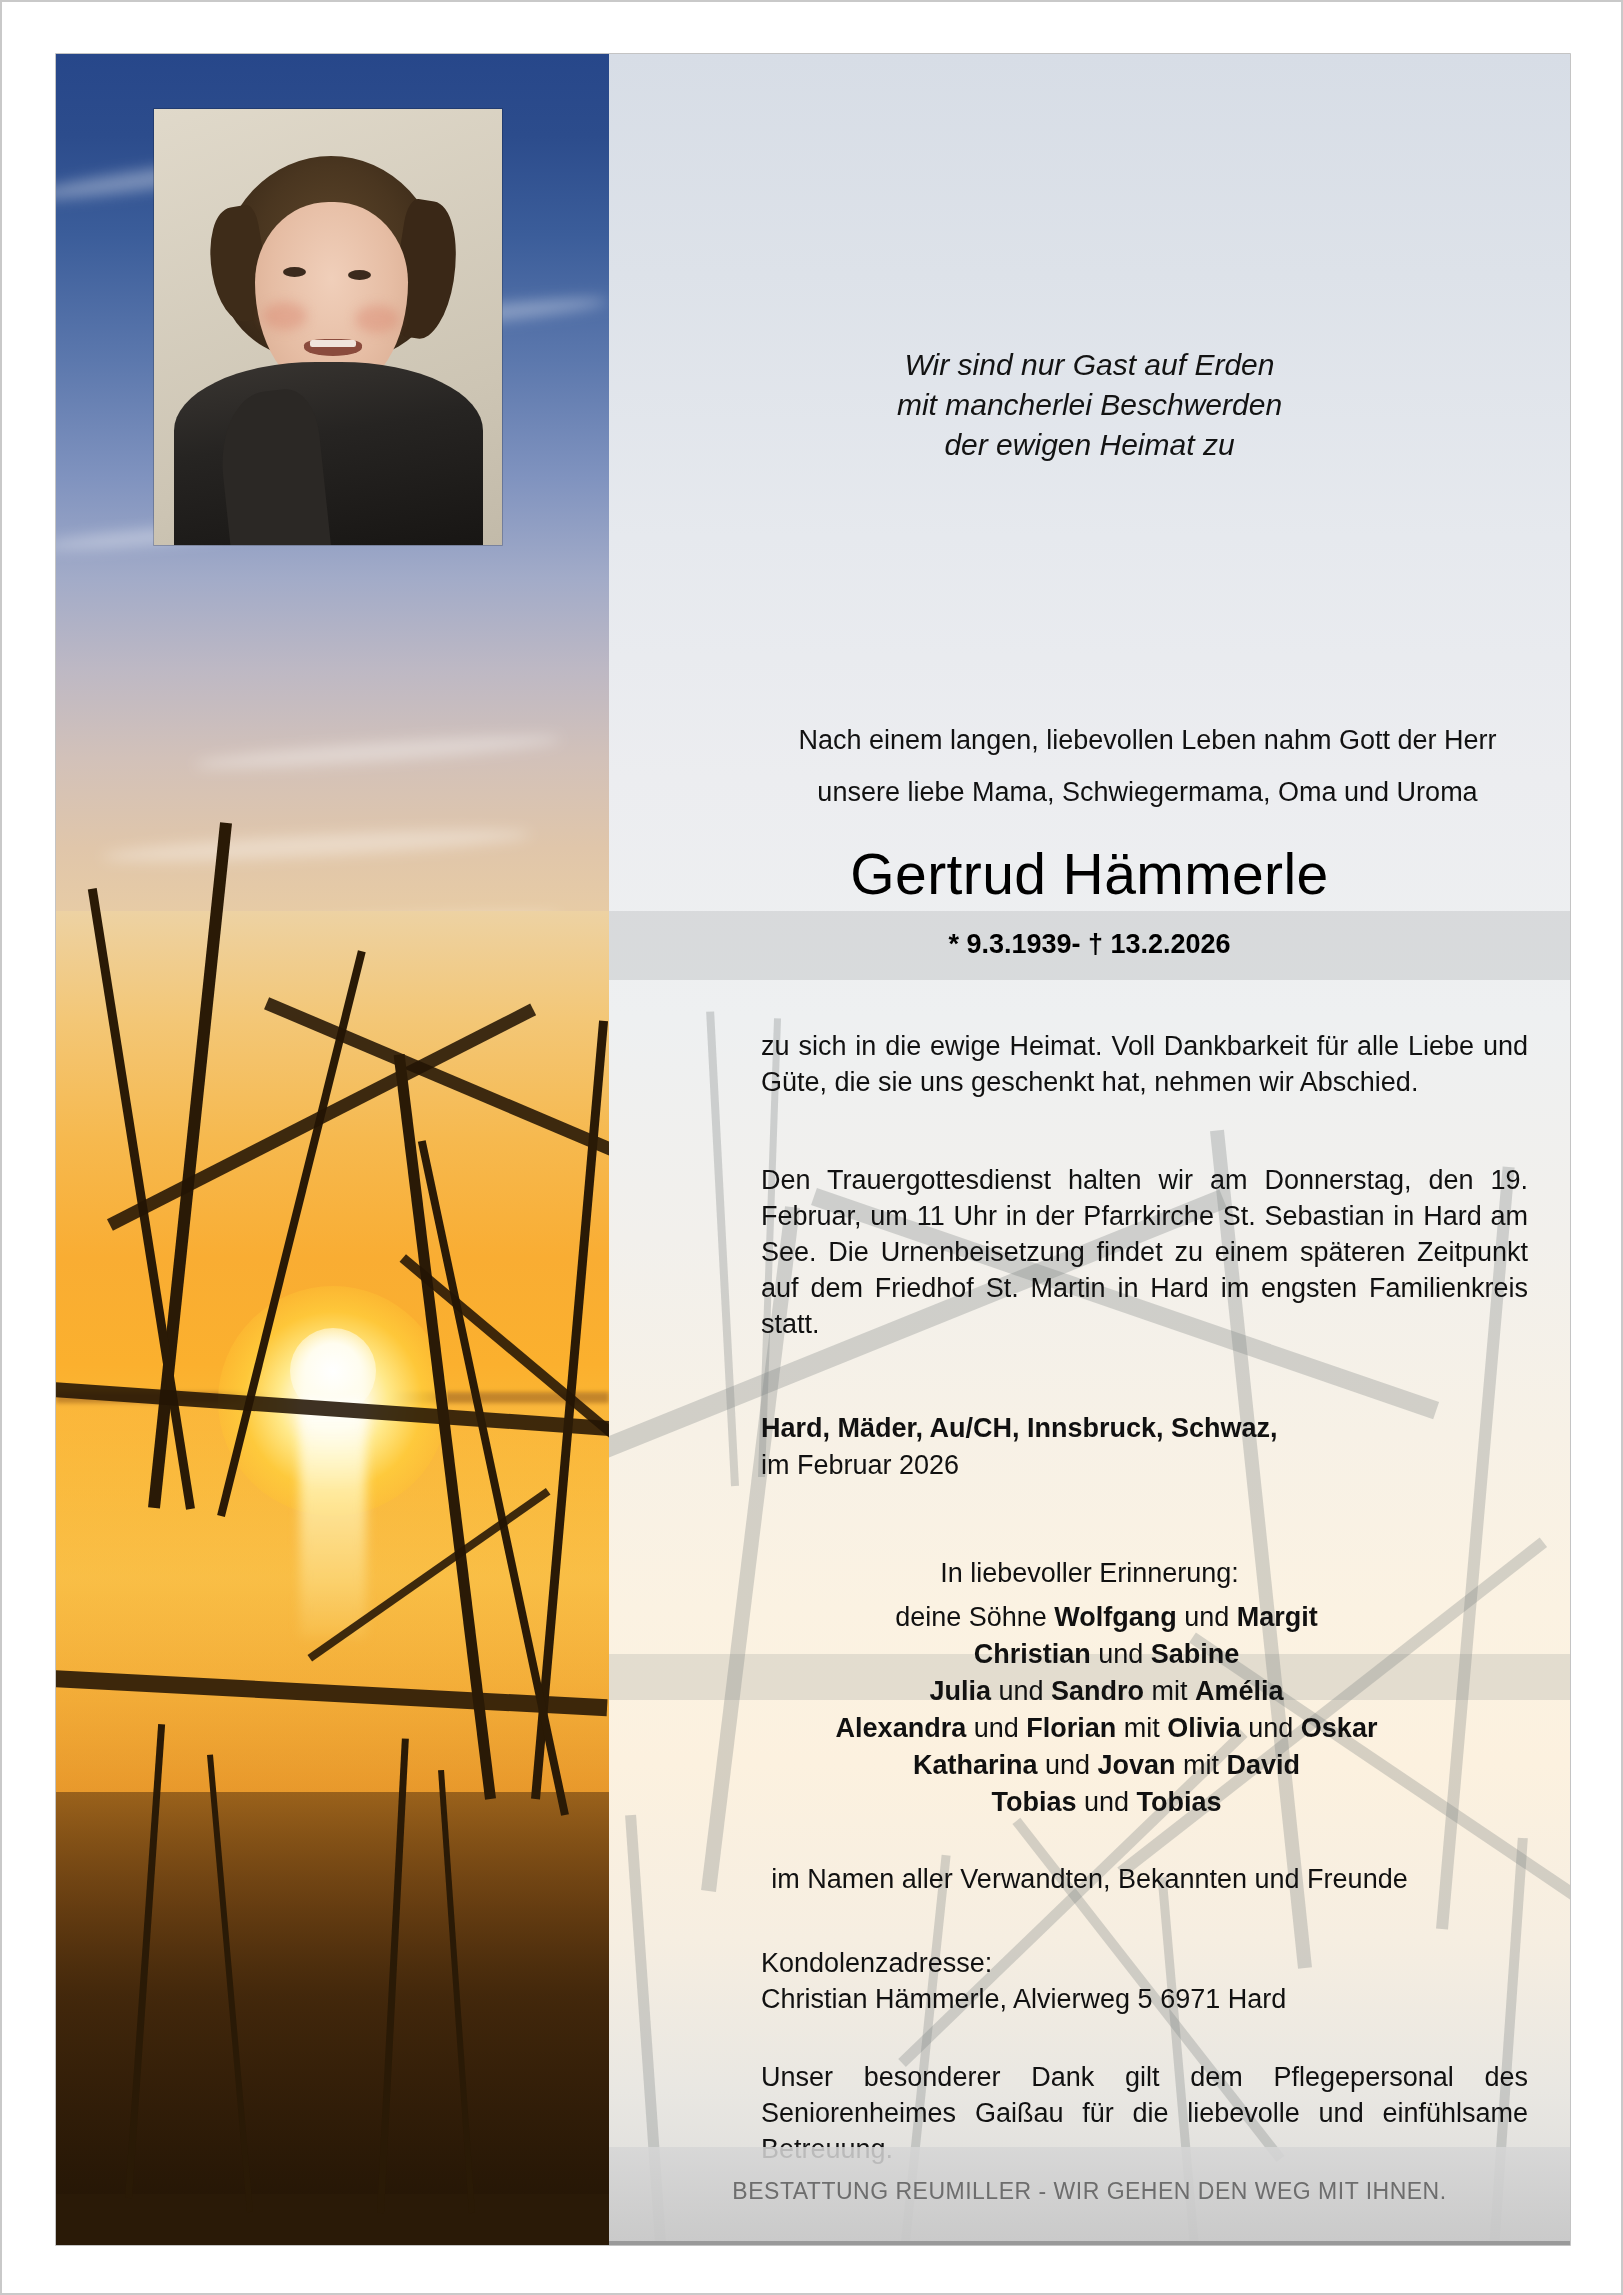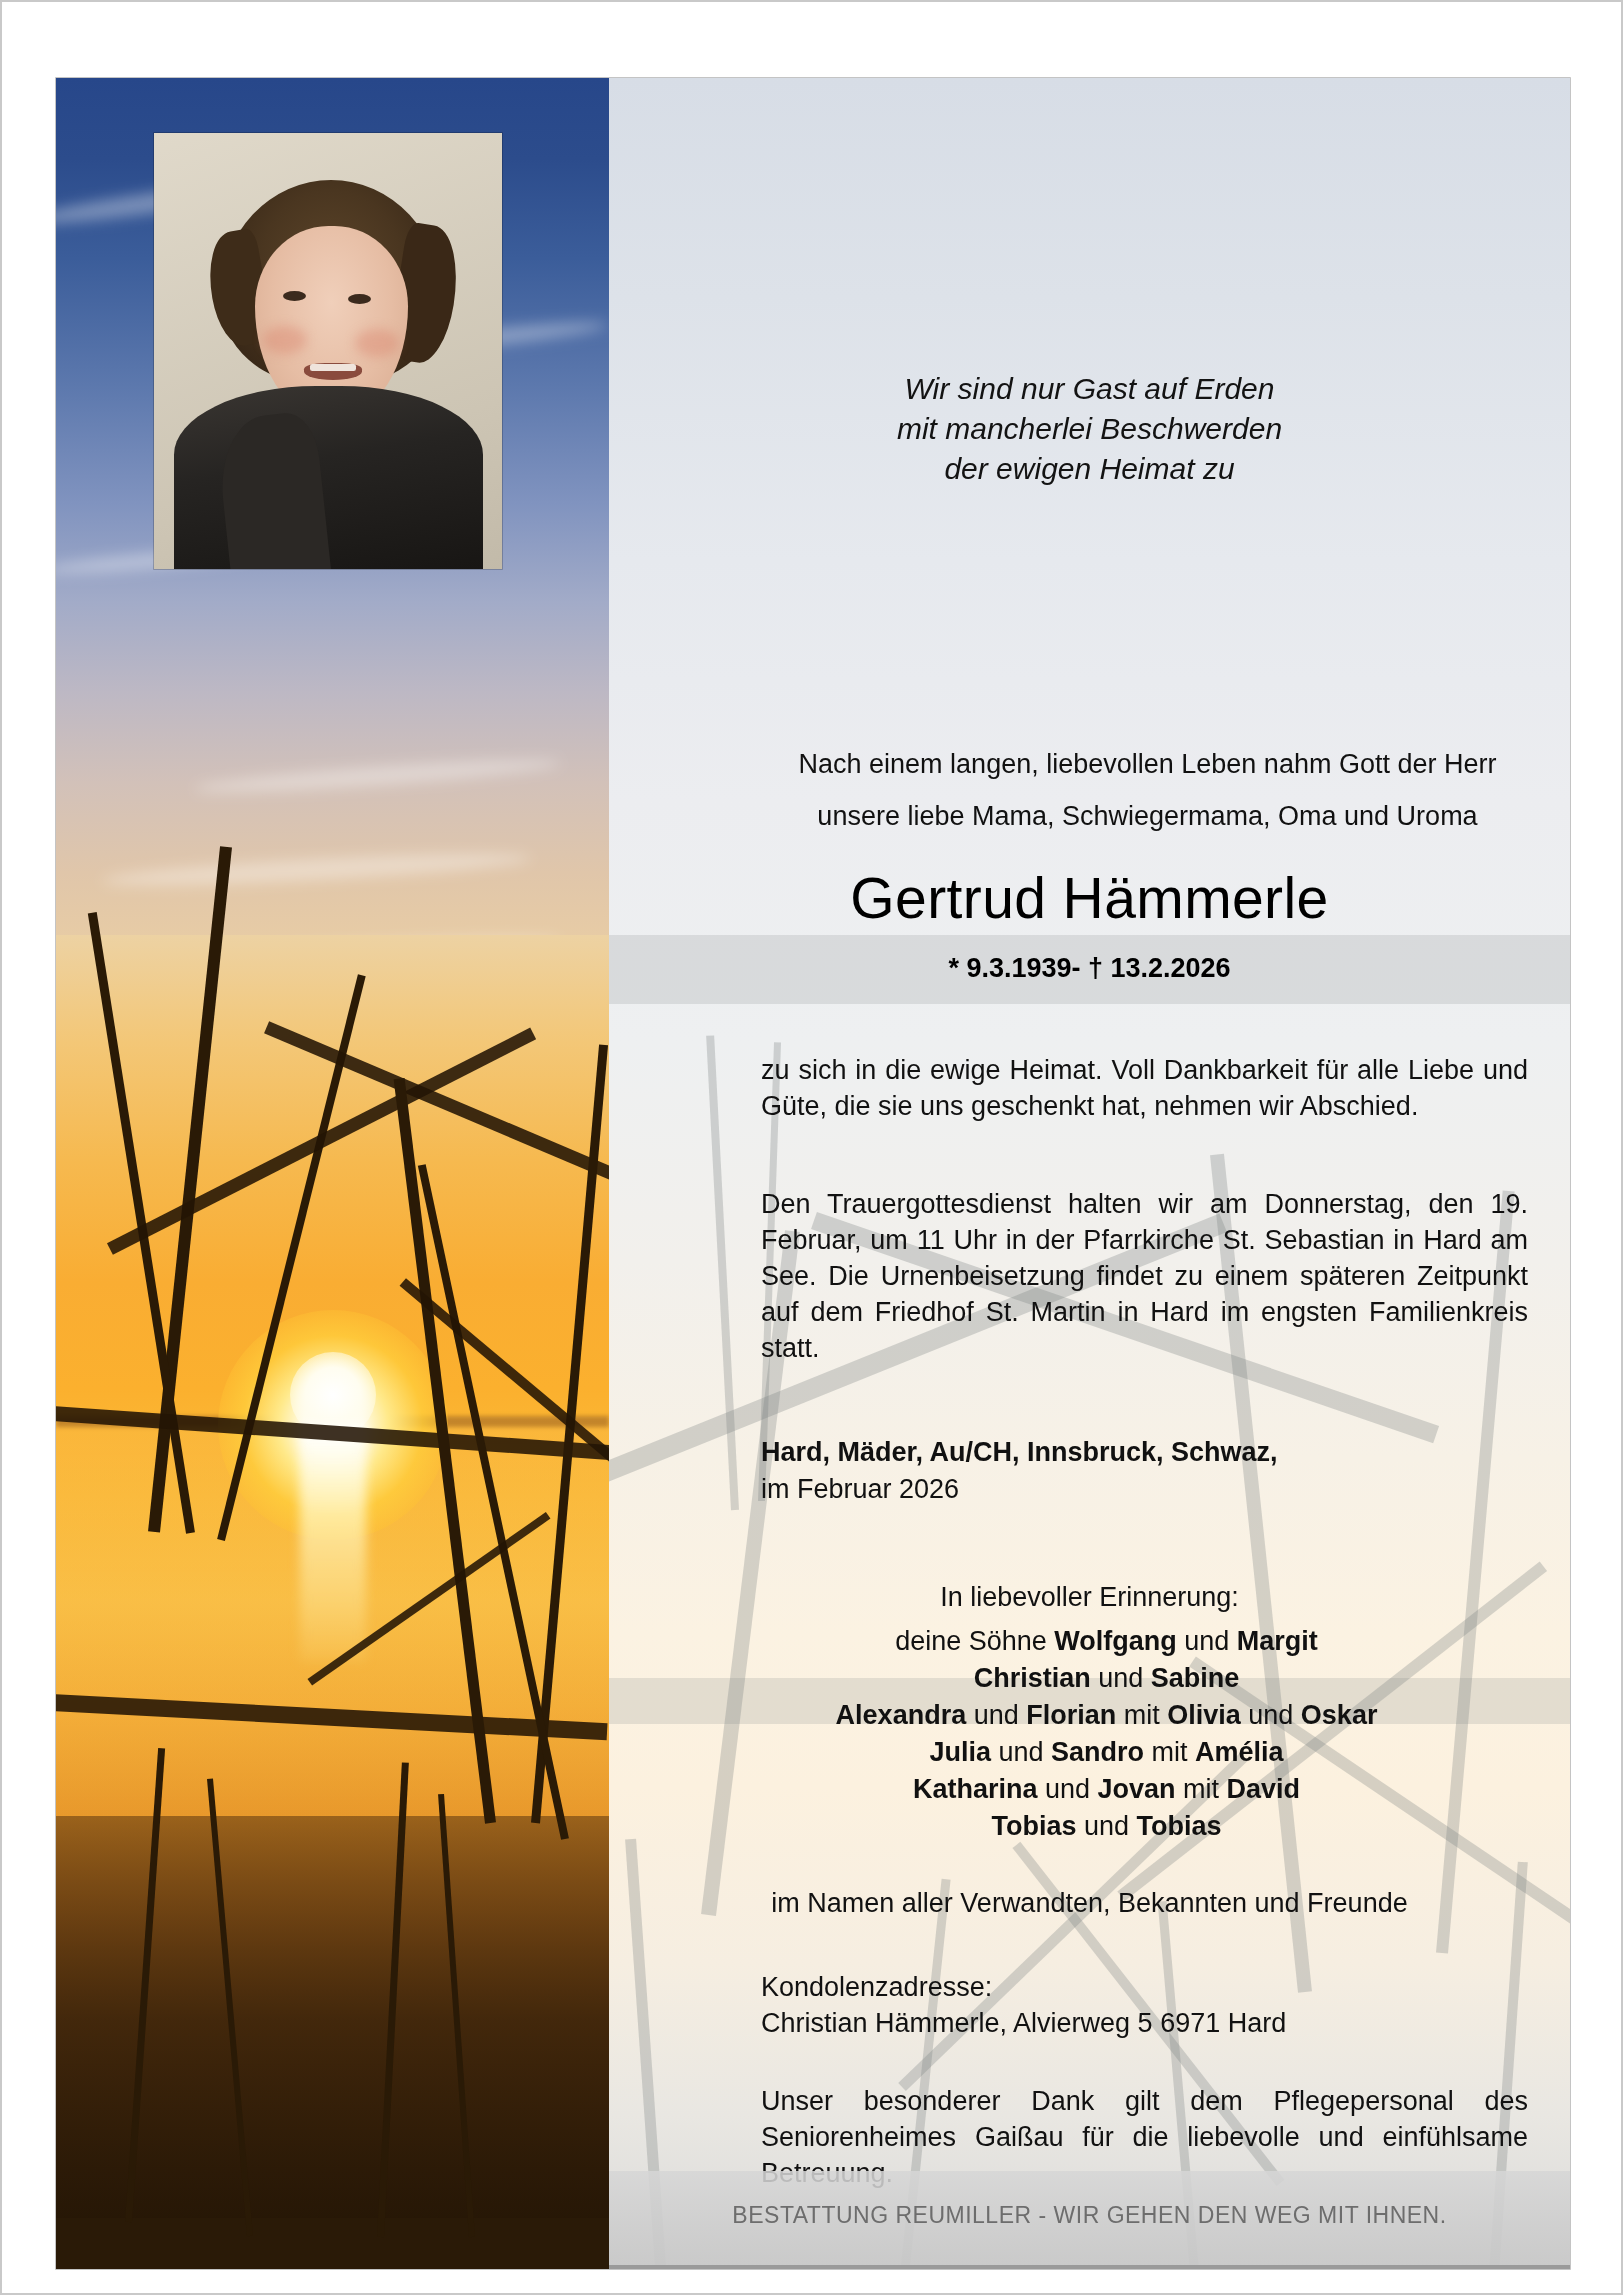--- a/index.html
+++ b/index.html
@@ -14,21 +14,20 @@
     background:#ffffff;
     box-sizing:border-box;
     border:2.3px solid #c9c9c9;
   }
   
   .card{
     position:absolute;left:54px;top:52px;width:1514px;height:2191px;
     background:#eceef0;
     overflow:hidden;
     box-shadow:0 0 0 0.8px #b6b6b6;
-    margin-top:24px;
   }
 
   
   .photo-strip{
     position:absolute;left:0;top:0;width:553px;height:2191px;
     overflow:hidden;
     background:#2f4f86;
   }
   .sky-blue{
     position:absolute;left:0;top:0;width:100%;height:903px;
@@ -310,22 +309,22 @@
         <div class="places">
           <div class="b">Hard, Mäder, Au/CH, Innsbruck, Schwaz,</div>
           <div>im Februar 2026</div>
         </div>
 
         <div class="memory-head">In liebevoller Erinnerung:</div>
 
         <div class="names">
           <div>deine Söhne <b>Wolfgang</b> und <b>Margit</b></div>
           <div><b>Christian</b> und <b>Sabine</b></div>
+          <div><b>Julia</b> und <b>Sandro</b> mit <b>Amélia</b></div>
           <div><b>Alexandra</b> und <b>Florian</b> mit <b>Olivia</b> und <b>Oskar</b></div>
-          <div><b>Julia</b> und <b>Sandro</b> mit <b>Amélia</b></div>
           <div><b>Katharina</b> und <b>Jovan</b> mit <b>David</b></div>
           <div><b>Tobias</b> und <b>Tobias</b></div>
         </div>
 
         <div class="allnames">im Namen aller Verwandten, Bekannten und Freunde</div>
 
         <div class="kondo">
           <div>Kondolenzadresse:</div>
           <div>Christian Hämmerle, Alvierweg 5 6971 Hard</div>
         </div>

